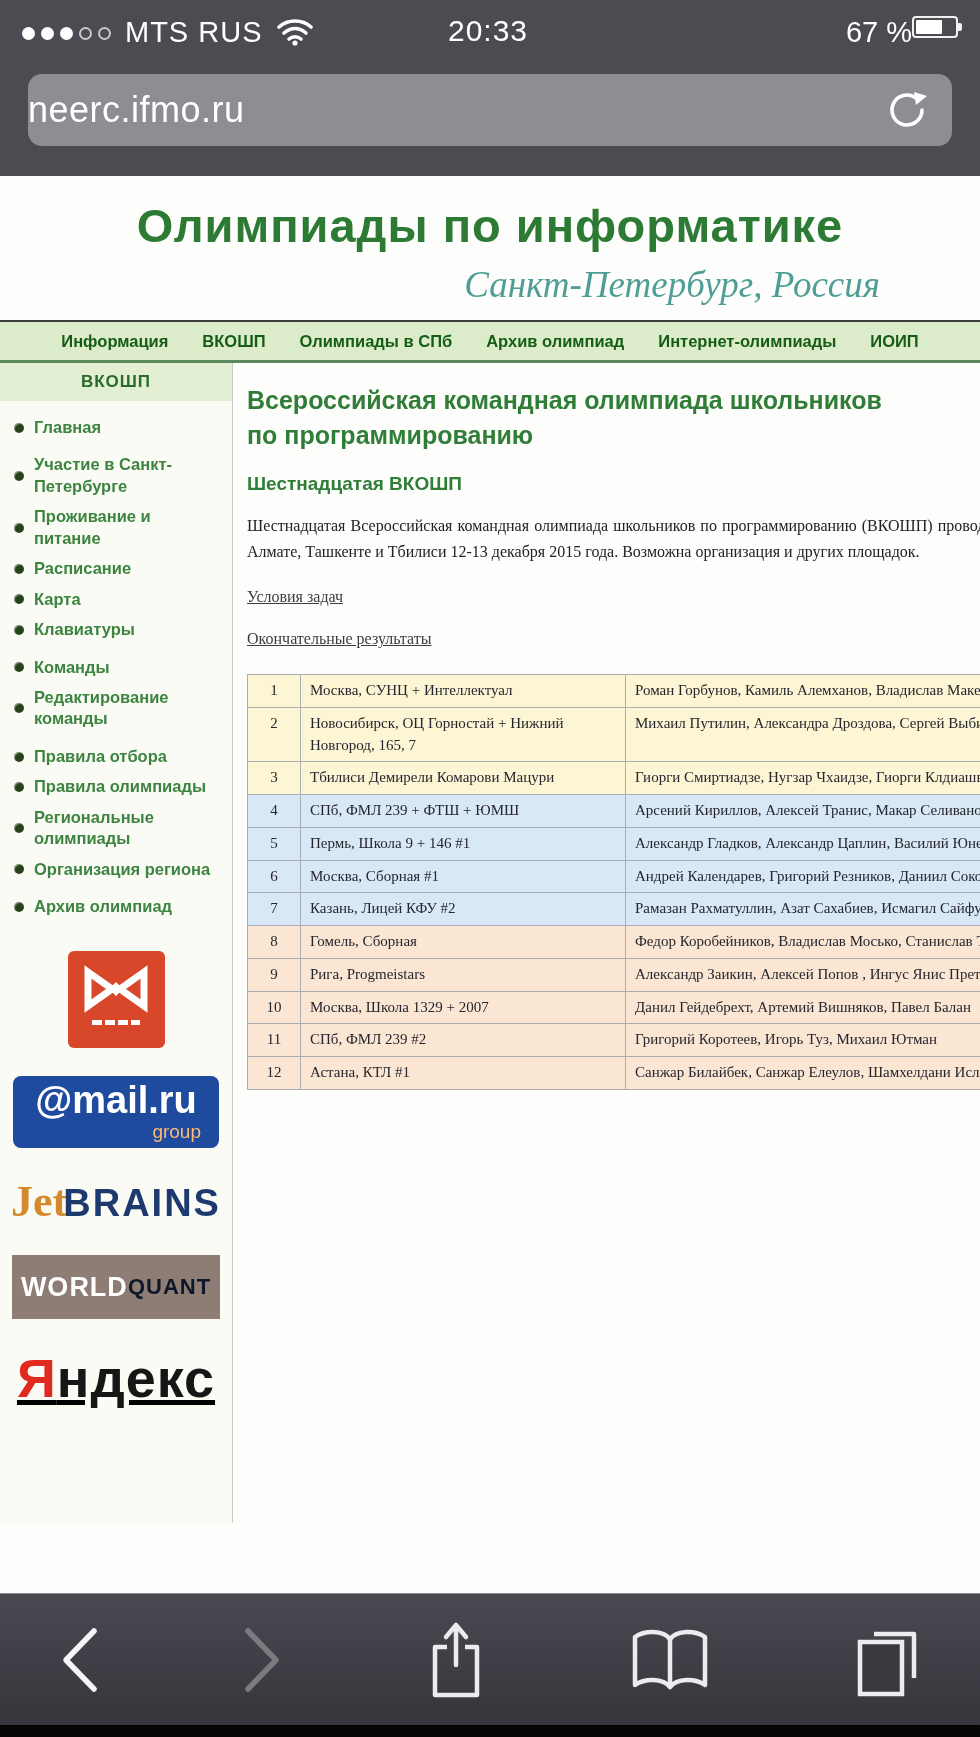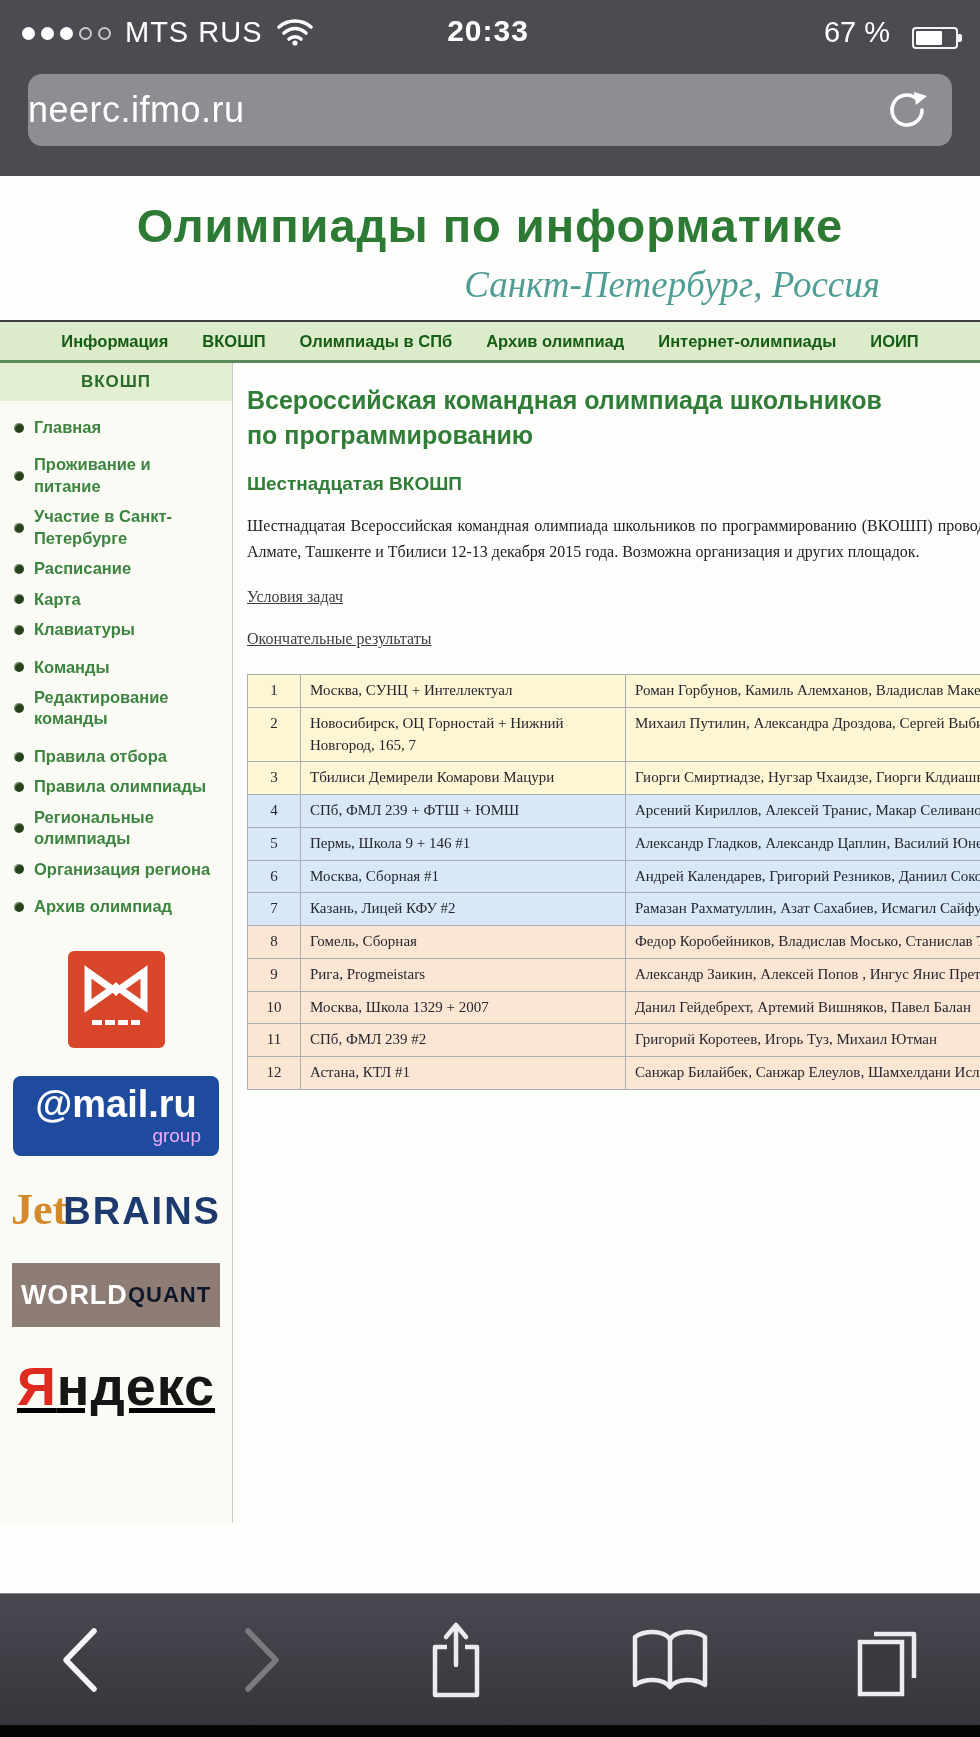--- a/index.html
+++ b/index.html
@@ -9,22 +9,22 @@
 
   
   .chrome-top{position:absolute;top:0;left:0;width:980px;height:176px;background:#4d4a52;}
   .status-row{height:62px;display:flex;align-items:center;padding:0 22px;color:#fff;position:relative;}
   .sig-dots{display:flex;gap:6px;align-items:center;margin-right:14px;margin-top:4px;}
   .dot{width:13px;height:13px;border-radius:50%;}
   .dot.on{background:#fff;}
   .dot.off{background:transparent;border:2px solid #c9c7cc;box-sizing:border-box;}
   .carrier{font-size:29px;letter-spacing:1px;margin-right:14px;margin-top:2px;}
   .wifi{margin-top:6px;}
-  .clock{position:absolute;left:0;right:4px;text-align:center;font-size:30px;font-weight:bold;letter-spacing:1px;}
-  .batt-wrap{margin-left:auto;display:flex;align-items:flex-end;gap:22px;margin-top:2px;}
+  .clock{position:absolute;left:0;right:4px;text-align:center;font-size:30px;font-weight:normal;letter-spacing:1px;}
+  .batt-wrap{margin-left:auto;display:flex;align-items:flex-start;gap:0;margin-top:2px;}
   .batt-pct{font-size:29px;}
   .battery{width:46px;height:22px;border:2px solid #f2f2f2;border-radius:4px;position:relative;box-sizing:border-box;}
   .battery .fill{position:absolute;left:2px;top:2px;bottom:2px;width:62%;background:#fff;border-radius:1px;}
   .battery .nub{position:absolute;right:-6px;top:5px;width:4px;height:8px;background:#f2f2f2;border-radius:0 2px 2px 0;}
   .url-row{position:relative;height:114px;}
   .url-pill{position:absolute;left:28px;right:28px;top:12px;height:72px;background:#8f8d93;border-radius:14px;
             display:flex;align-items:center;justify-content:flex-start;}
   .url-text{color:#fff;font-size:36px;letter-spacing:0.5px;}
   .refresh{position:absolute;right:22px;top:16px;}
 
@@ -44,24 +44,24 @@
                  padding:9px 0;letter-spacing:1px;}
   .menu{padding:16px 6px 0 14px;}
   .menu-group{margin-bottom:16px;}
   .menu-item{display:flex;align-items:center;gap:10px;margin-bottom:9px;cursor:pointer;}
   .bullet{flex:0 0 10px;width:10px;height:10px;border-radius:50%;background:#25421b;
           box-shadow:inset 1px 1px 1px rgba(255,255,255,.45);}
   .mi-label{font-size:16.5px;font-weight:bold;color:#3c8440;line-height:1.3;max-width:180px;}
 
   .sponsors{margin-top:34px;display:flex;flex-direction:column;align-items:center;gap:28px;padding-bottom:30px;}
   .logo-red{width:97px;height:97px;background:#d9472b;border-radius:6px;display:flex;align-items:center;justify-content:center;cursor:pointer;}
-  .logo-mailru{width:206px;height:80px;background:#1e4b9e;border-radius:8px;display:flex;flex-direction:column;
+  .logo-mailru{width:206px;height:72px;background:#1e4b9e;border-radius:8px;display:flex;flex-direction:column;
                align-items:center;justify-content:center;cursor:pointer;}
   .mailru-main{color:#fff;font-size:38px;font-weight:bold;line-height:1;}
-  .mailru-sub{color:#f0abfc;font-size:19px;align-self:flex-end;margin-right:18px;margin-top:2px;text-align:right;}
+  .mailru-sub{color:#fdba74;font-size:19px;align-self:flex-end;margin-right:18px;margin-top:2px;text-align:right;}
   .logo-jb{display:flex;align-items:baseline;cursor:pointer;}
   .jb-script{font-family:"Liberation Serif",serif;font-weight:bold;font-size:44px;color:#d4892c;margin-right:-4px;}
   .jb-word{font-size:38px;font-weight:bold;color:#1d3a6e;letter-spacing:2px;}
   .logo-wq{width:208px;height:64px;background:#8d7d75;display:flex;align-items:center;justify-content:center;cursor:pointer;}
   .wq1{color:#fff;font-weight:bold;font-size:27px;letter-spacing:1px;}
   .wq2{color:#0f172a;font-weight:bold;font-size:22px;letter-spacing:1px;}
   .logo-ya{font-size:54px;font-weight:bold;cursor:pointer;letter-spacing:1px;text-decoration:underline;}
   .ya-r{color:#e02a1f;}
   .ya-b{color:#161616;}
 
@@ -156,25 +156,25 @@
         <div class="menu">
             <div class="menu-group">
               <div class="menu-item">
                 <span class="bullet"></span>
                 <span class="mi-label">Главная</span>
               </div>
             </div>
             <div class="menu-group">
               <div class="menu-item">
                 <span class="bullet"></span>
+                <span class="mi-label">Участие в Санкт-Петербурге</span>
+              </div>
+              <div class="menu-item">
+                <span class="bullet"></span>
                 <span class="mi-label">Проживание и питание</span>
-              </div>
-              <div class="menu-item">
-                <span class="bullet"></span>
-                <span class="mi-label">Участие в Санкт-Петербурге</span>
               </div>
               <div class="menu-item">
                 <span class="bullet"></span>
                 <span class="mi-label">Расписание</span>
               </div>
               <div class="menu-item">
                 <span class="bullet"></span>
                 <span class="mi-label">Карта</span>
               </div>
               <div class="menu-item">

